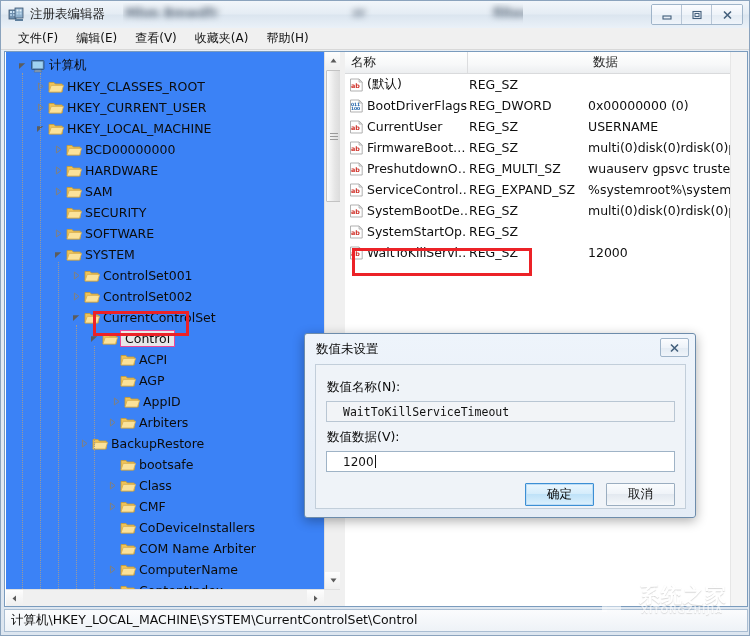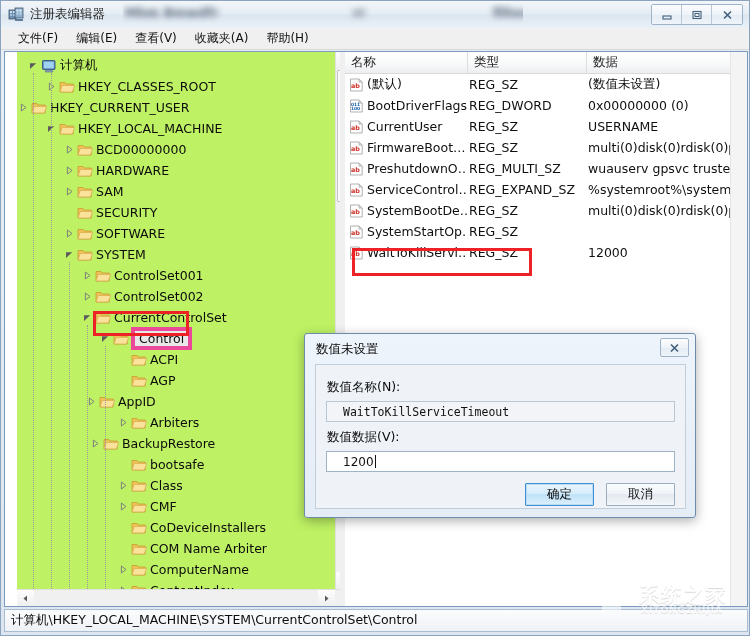--- a/index.html
+++ b/index.html
@@ -91,23 +91,23 @@
   
   #client {
     position: absolute; left: 3px; top: 50px;
     width: 744px; height: 556px;
     background: #ffffff;
     border: 1px solid #7a9bbd;
   }
 
   
   #treepane {
-    position: absolute; left: 12px; top: 0;
+    position: absolute; left: 1px; top: 0;
     width: 335px; height: 554px;
-    background: #bef264;
+    background: #3b82f6;
     overflow: hidden;
   }
   #treeinner {
     position: absolute; left: 0; top: 3px;
     width: 318px;
   }
   .tnode {
     position: relative;
     height: 21px;
     display: flex;
@@ -123,21 +123,21 @@
   }
   .tnode .ico {
     width: 17px; height: 15px;
     flex: 0 0 17px;
     margin-right: 3px;
     display: flex; align-items: center; justify-content: center;
   }
   .tnode .lbl { padding-right: 4px; }
   .tnode.sel .lbl {
     background: #e8e8e8;
-    border: 4px solid #ec4899;
+    border: 1px solid #ec4899;
     padding: 0px 4px;
     margin-left: -1px;
   }
   
   .dotline {
     position: absolute;
     border-left: 1px dotted #9a9a9a;
     width: 0;
   }
 
@@ -465,21 +465,21 @@
               </svg>
             </span>
             <span class="ico">
               <svg width="16" height="14" viewBox="0 0 16 14">
                 <path d="M1 2.5 L6 2.5 L7.3 4 L14.2 4 L14.2 12 L1 12 Z" fill="#f0c357" stroke="#c79a33" stroke-width="0.8"></path>
                 <path d="M1 12 L3.2 5.4 L15.6 5.4 L13.4 12 Z" fill="#fbe29a" stroke="#d7ae51" stroke-width="0.8"></path>
               </svg>
             </span>
             <span class="lbl">HKEY_CLASSES_ROOT</span>
           </div>
-          <div class="tnode" style="">
+          <div class="tnode" style="padding-left: 28px;">
             <span class="exp">
               <svg width="11" height="11" viewBox="0 0 11 11">
                 <path d="M3.4 2 L8 5.5 L3.4 9 Z" fill="none" stroke="#808080" stroke-width="1"></path>
               </svg>
             </span>
             <span class="ico">
               <svg width="16" height="14" viewBox="0 0 16 14">
                 <path d="M1 2.5 L6 2.5 L7.3 4 L14.2 4 L14.2 12 L1 12 Z" fill="#f0c357" stroke="#c79a33" stroke-width="0.8"></path>
                 <path d="M1 12 L3.2 5.4 L15.6 5.4 L13.4 12 Z" fill="#fbe29a" stroke="#d7ae51" stroke-width="0.8"></path>
               </svg>
@@ -649,21 +649,21 @@
           <div class="tnode" style="padding-left: 100px;">
             <span class="exp"></span>
             <span class="ico">
               <svg width="16" height="14" viewBox="0 0 16 14">
                 <path d="M1 2.5 L6 2.5 L7.3 4 L14.2 4 L14.2 12 L1 12 Z" fill="#f0c357" stroke="#c79a33" stroke-width="0.8"></path>
                 <path d="M1 12 L3.2 5.4 L15.6 5.4 L13.4 12 Z" fill="#fbe29a" stroke="#d7ae51" stroke-width="0.8"></path>
               </svg>
             </span>
             <span class="lbl">AGP</span>
           </div>
-          <div class="tnode" style="padding-left: 68px;">
+          <div class="tnode" style="padding-left: 104px;">
             <span class="exp">
               <svg width="11" height="11" viewBox="0 0 11 11">
                 <path d="M3.4 2 L8 5.5 L3.4 9 Z" fill="none" stroke="#808080" stroke-width="1"></path>
               </svg>
             </span>
             <span class="ico">
               <svg width="16" height="14" viewBox="0 0 16 14">
                 <path d="M1 2.5 L6 2.5 L7.3 4 L14.2 4 L14.2 12 L1 12 Z" fill="#f0c357" stroke="#c79a33" stroke-width="0.8"></path>
                 <path d="M1 12 L3.2 5.4 L15.6 5.4 L13.4 12 Z" fill="#fbe29a" stroke="#d7ae51" stroke-width="0.8"></path>
               </svg>
@@ -833,35 +833,33 @@
             </svg>
         </div>
       </div>
     </div>
 
     <div id="splitter"></div>
 
     <div id="listpane">
       <div id="listheader">
         <div class="hcell" style="left:0; width:123px;">名称</div>
-        <div class="hcell" style="left:123px; width:119px;">类型</div>
         <div class="hcell" style="left:242px; width:160px; border-right:none;">数据</div>
       </div>
       <div id="listrows">
           <div class="lrow">
             <div class="c-name">
               <span class="vicon"><svg width="15" height="14" viewBox="0 0 15 14">
                   <path d="M1.5 1 L10 1 L13.2 4.1 L13.2 13 L1.5 13 Z" fill="#fefefe" stroke="#a8a8a8" stroke-width="0.9"></path>
                   <path d="M10 1 L10 4.1 L13.2 4.1 Z" fill="#e2e2e2" stroke="#a8a8a8" stroke-width="0.7"></path>
                   <text x="2" y="9.6" font-family="DejaVu Sans, sans-serif" font-size="6.4" font-weight="bold" fill="#d0342c">ab</text>
                 </svg></span>
               <span>(默认)</span>
             </div>
             <div class="c-type">REG_SZ</div>
-            <div class="c-data">(数值未设置)</div>
           </div>
           <div class="lrow">
             <div class="c-name">
               <span class="vicon"><svg width="15" height="14" viewBox="0 0 15 14">
                   <path d="M1.5 1 L10 1 L13.2 4.1 L13.2 13 L1.5 13 Z" fill="#fefefe" stroke="#a8a8a8" stroke-width="0.9"></path>
                   <path d="M10 1 L10 4.1 L13.2 4.1 Z" fill="#e2e2e2" stroke="#a8a8a8" stroke-width="0.7"></path>
                   <text x="2" y="7.1" font-family="DejaVu Sans, sans-serif" font-size="4.4" font-weight="bold" fill="#1b5fa8">011</text>
                   <text x="2" y="11.4" font-family="DejaVu Sans, sans-serif" font-size="4.4" font-weight="bold" fill="#1b5fa8">100</text>
                 </svg></span>
               <span>BootDriverFlags</span>

